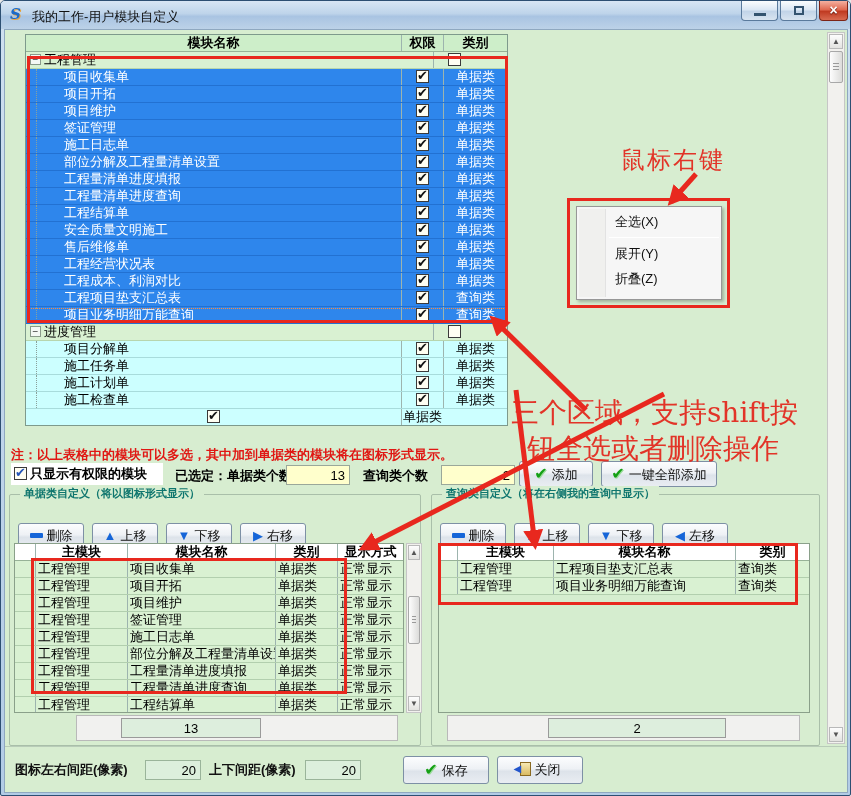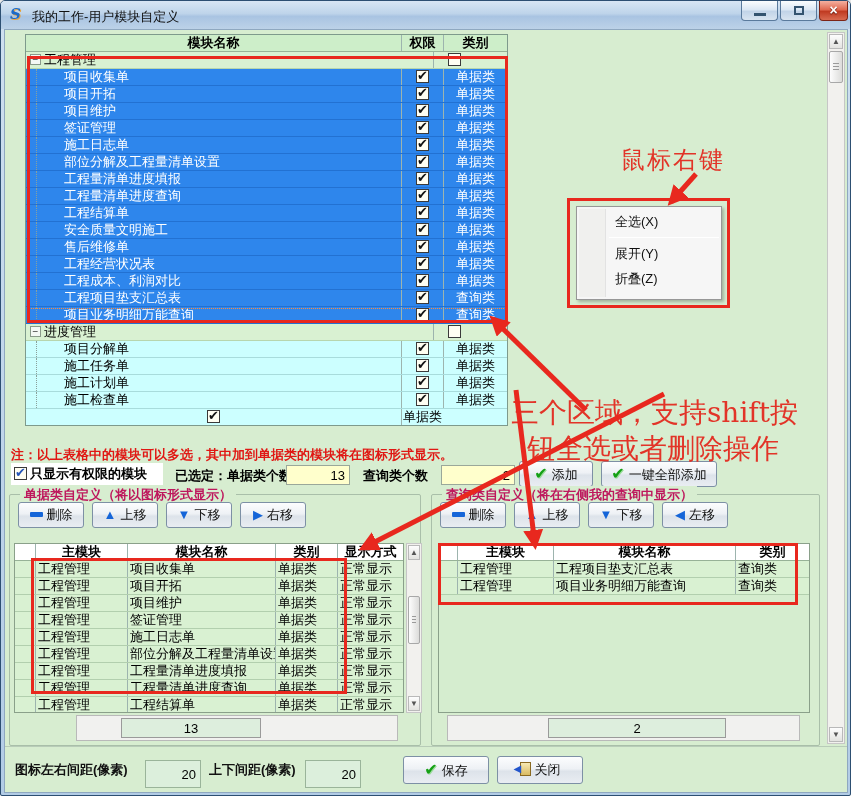--- a/index.html
+++ b/index.html
@@ -58,40 +58,40 @@
   .ann-rc{left:616px;top:114px;font-size:24px;letter-spacing:2px;}
   .ann-l1{left:506px;top:364px;font-size:28px;}
   .ann-l2{left:522px;top:400px;font-size:28px;}
   
   .note{position:absolute;left:6px;top:416px;font-size:13px;font-weight:bold;color:#e01814;}
   .cbarea{position:absolute;left:6px;top:433px;width:152px;height:22px;background:#fff;}
   .cbarea .cb{margin:4px 3px 0 3px;}
   .cbarea .lbl{font-size:13px;font-weight:bold;vertical-align:top;line-height:22px;}
   .slabel{position:absolute;font-size:13px;font-weight:bold;top:437px;}
   .yfield{position:absolute;top:435px;height:20px;background:#ffffcc;border:1px solid #9aa89a;font-size:13px;text-align:right;padding:0 4px;}
-  .gfield{position:absolute;height:28px;background:#dcefdc;border:1px solid #9ab49a;font-size:13px;text-align:right;padding:0 4px;}
+  .gfield{position:absolute;height:20px;background:#dcefdc;border:1px solid #9ab49a;font-size:13px;text-align:right;padding:0 4px;}
   
   .wbtn{position:relative;display:inline-block;border:1px solid #7d90a5;border-radius:3px;
     background:linear-gradient(#fcfdfe,#eef1f5 45%,#dde3ea 55%,#e9edf2);font-size:13px;color:#111;cursor:pointer;
     font-family:inherit;padding:0;}
   .wbtn .bl{vertical-align:middle;}
   .bi{display:inline-block;vertical-align:middle;margin:0 4px 2px 0;}
   .ic-minus{width:13px;height:5px;background:#1565d8;border-radius:1px;}
   .ic-up::before{content:"▲";color:#1565d8;font-size:13px;}
   .ic-down::before{content:"▼";color:#1565d8;font-size:13px;}
   .ic-right::before{content:"▶";color:#1565d8;font-size:13px;}
   .ic-left::before{content:"◀";color:#1565d8;font-size:13px;}
   .ic-check::before{content:"✔";color:#15a015;font-size:16px;font-weight:bold;text-shadow:1px 1px 0 #9adb9a;}
   .ic-door{width:11px;height:14px;background:linear-gradient(#f7e9b4,#d9bb62);border:1px solid #8a6a22;position:relative;}
   .ic-door::after{content:"◀";position:absolute;left:-7px;top:0px;font-size:10px;color:#2255cc;}
   .addbtn{position:absolute;height:26px;}
   
   .panel{position:absolute;border:1px solid #a9bfa9;border-radius:2px;}
-  .panel .legend{position:absolute;left:10px;top:-9px;background:#d7edd0;padding:0 4px;font-size:13px;font-weight:bold;color:#be185d;}
-  .pbtns .wbtn{position:absolute;width:66px;height:26px;top:7px;}
+  .panel .legend{position:absolute;left:10px;top:-9px;background:#d7edd0;padding:0 4px;font-size:11px;font-weight:bold;color:#0f766e;}
+  .pbtns .wbtn{position:absolute;width:66px;height:26px;top:28px;}
   .ptable{position:absolute;background:#d5edcf;border:1px solid #8aa08a;overflow:hidden;}
   .prow,.phead{display:grid;height:17px;line-height:16px;font-size:13px;background:#d9f1d2;border-bottom:1px solid #b2cfae;}
   .phead{background:#ffffff;font-weight:bold;border-bottom:1px solid #97b297;}
   .phead .c{text-align:center;}
   .prow .c,.phead .c{border-left:1px solid #9db4ae;overflow:hidden;white-space:nowrap;padding:0 2px;}
   .prow .c:first-child,.phead .c:first-child{border-left:none;}
   .docgrid{grid-template-columns:20px 92px 148px 62px 66px;}
   .qrygrid{grid-template-columns:18px 96px 182px 74px;}
   .pfoot{position:absolute;height:26px;background:#f1f1ef;border:1px solid #b9b9b9;}
   .pcount{position:absolute;top:2px;height:20px;background:#ddeedd;border:1px solid #9a9a9a;font-size:13px;text-align:center;line-height:19px;}

